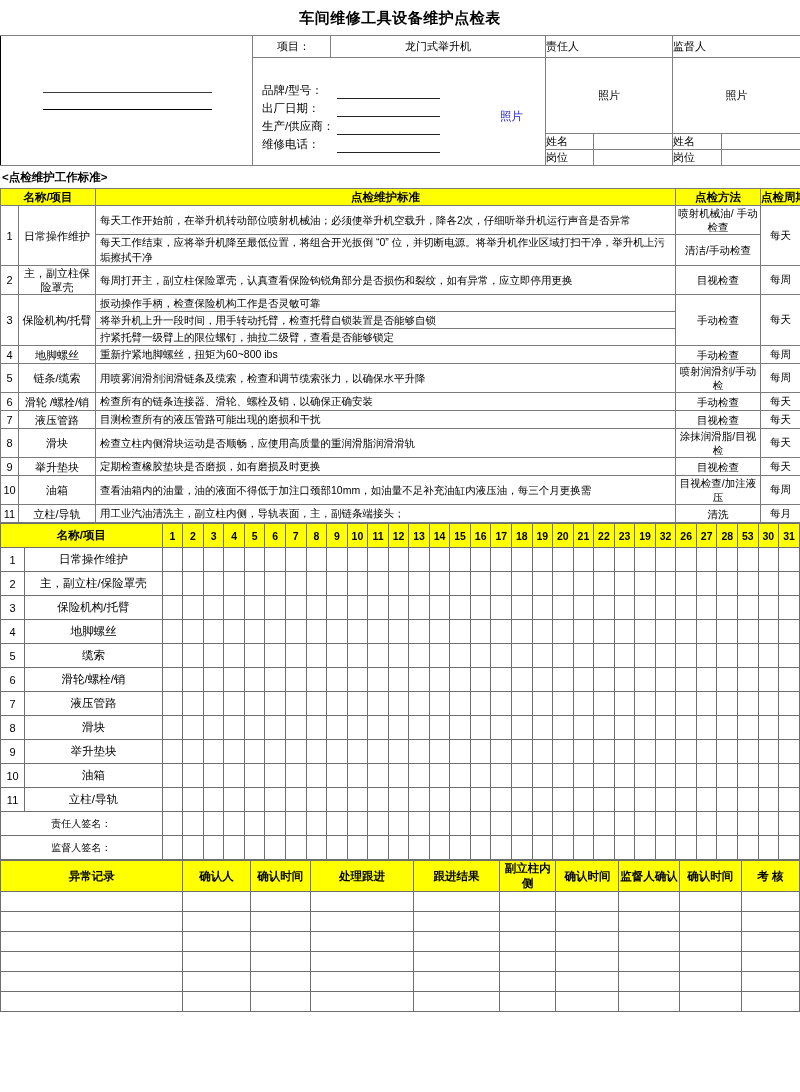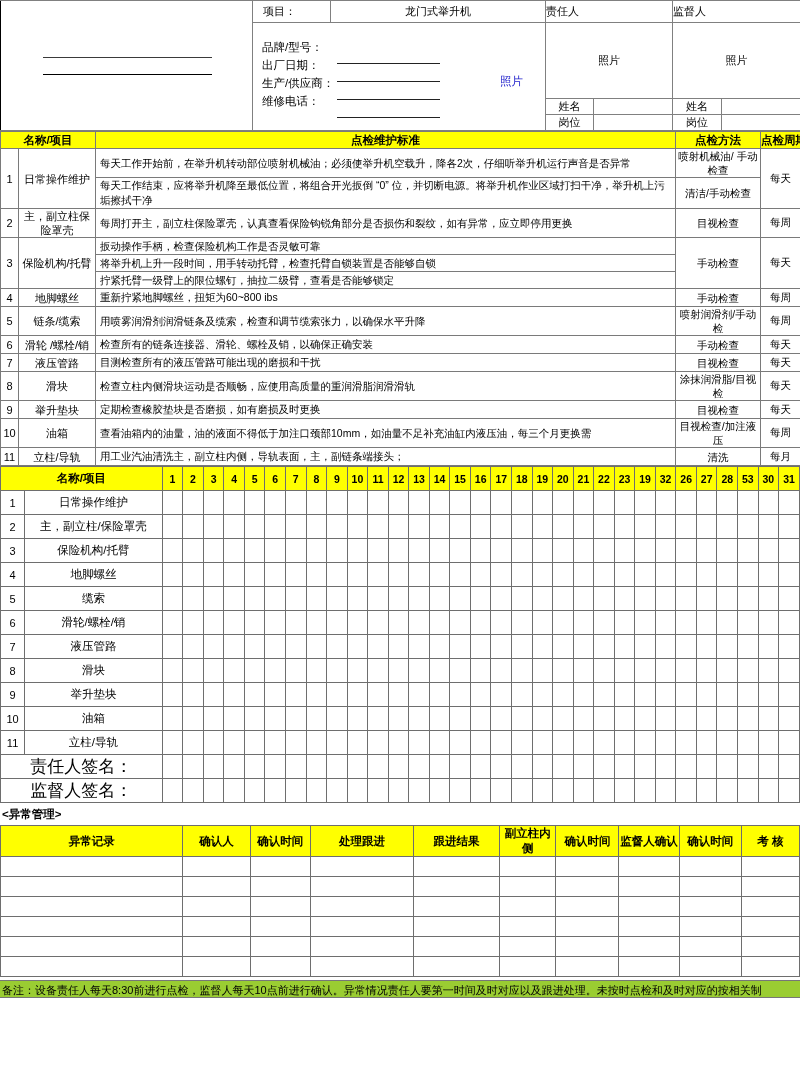--- a/index.html
+++ b/index.html
@@ -34,39 +34,39 @@
 
   .leftblank { position: relative; background: #fff; }
   .leftblank .ln {
     position: absolute; left: 42px; right: 40px; height: 0;
     border-top: 1.3px solid #3a3a3a;
   }
   .leftblank .ln.a { top: 56px; }
   .leftblank .ln.b { top: 73px; border-top: 1.3px solid #000; }
 
   .projrow { height: 22px; }
-  .proj-label { padding-left: 10px; font-size: 12px; }
+  .proj-label { padding-left: 24px; font-size: 12px; }
   .proj-value { text-align: center; font-size: 12px; }
 
   .infobox { position: relative; height: 98px; background:#fff; }
   .infobox .labels {
-    position: absolute; left: 9px; top: 15px;
+    position: absolute; left: 9px; top: 23px;
     font-size: 11.5px; line-height: 18px;
   }
   .infobox .labels div { white-space: nowrap; }
   .infobox .rule {
     position: absolute; height: 0; border-top: 1.4px solid #222; width: 103px;
   }
   .infobox .photo-note {
     position: absolute; right: 22px; top: 51px;
     color: #2222cc; font-size: 11.5px;
   }
   .photo-cell { text-align: center; font-size: 11.5px; height: 76px; }
   .role-head { text-align: left; font-size: 12px; height: 18px; }
-  .kv-label { text-align: center; font-size: 11px; height: 15px; }
+  .kv-label { font-size: 11px; height: 15px; }
   .kv-val { background: #fff; }
 
   
   .section-cap {
     font-size: 11.5px; font-weight: bold;
     padding: 4px 0 3px 2px;
   }
 
   
   .std { border: 1.6px solid #000; }
@@ -94,21 +94,21 @@
 
   .chk { border: 1.6px solid #000; }
   .chk td { border: 1px solid #6e6e6e; }
   .chk .hd {
     background: #FFFF00; font-weight: bold; text-align: center;
     font-size: 11.5px; height: 18px;
   }
   .chk .dnum { background:#FFFF00; text-align:center; font-weight:bold; font-size: 10.5px; }
   .chk .idx { text-align: center; font-size: 11px; }
   .chk .nm  { text-align: center; font-size: 11.5px; }
-  .chk .sig { text-align: center; font-size: 17px; }
+  .chk .sig { text-align: center; font-size: 10px; }
   .chk .cell { background: #fff; }
   .chk tr { height: 24px; }
 
   
   .abn { border: 1.6px solid #000; }
   .abn td { border: 1px solid #6e6e6e; }
   .abn .hd {
     background: #FFFF00; font-weight: bold; text-align: center;
     font-size: 11.5px; height: 19px;
   }
@@ -120,20 +120,21 @@
     line-height: 18px; white-space: nowrap; overflow: hidden;
     padding-left: 2px; margin-top: 3px;
     border-top: 1px solid #777; border-bottom: 1px solid #777;
   }
 </style>
 </head>
 <body>
 
 <div class="page">
 
+  <div class="doc-title">车间维修工具设备维护点检表</div>
 
   <table class="hdr">
     <colgroup>
       <col style="width:252px">
         <col style="width:78px">
         <col style="width:215px">
       <col style="width:48px">
         <col style="width:79px">
         <col style="width:49px">
         <col style="width:79px">
@@ -174,20 +175,21 @@
     </tr>
     <tr>
       <td class="kv-label">岗位</td>
       <td class="kv-val"></td>
       <td class="kv-label">岗位</td>
       <td class="kv-val outer-r"></td>
     </tr>
   </tbody>
     </table>
 
+  <div class="section-cap">&lt;点检维护工作标准&gt;</div>
 
   <table class="std">
     <colgroup>
       <col style="width:18px">
         <col style="width:77px">
         <col style="width:580px">
       <col style="width:85px">
         <col style="width:40px">
     </colgroup>
     <tbody>
@@ -812,21 +814,20 @@
           <td class="cell"></td>
           <td class="cell"></td>
           <td class="cell"></td>
           <td class="cell"></td>
           <td class="cell"></td>
           <td class="cell"></td>
         </tr>
       </tbody>
   </table>
 
-  <div class="section-cap">&lt;异常管理&gt;</div>
 
   <table class="abn">
     <colgroup>
       <col style="width:182px">
         <col style="width:67px">
         <col style="width:60px">
         <col style="width:103px">
       <col style="width:86px">
         <col style="width:56px">
         <col style="width:63px">
@@ -917,14 +918,13 @@
           <td></td>
           <td></td>
           <td></td>
           <td></td>
           <td></td>
           <td></td>
         </tr>
       </tbody>
   </table>
 
-  <div class="note">备注：设备责任人每天8:30前进行点检，监督人每天10点前进行确认。异常情况责任人要第一时间及时对应以及跟进处理。未按时点检和及时对应的按相关制</div>
 </div>
 
 </body></html>

